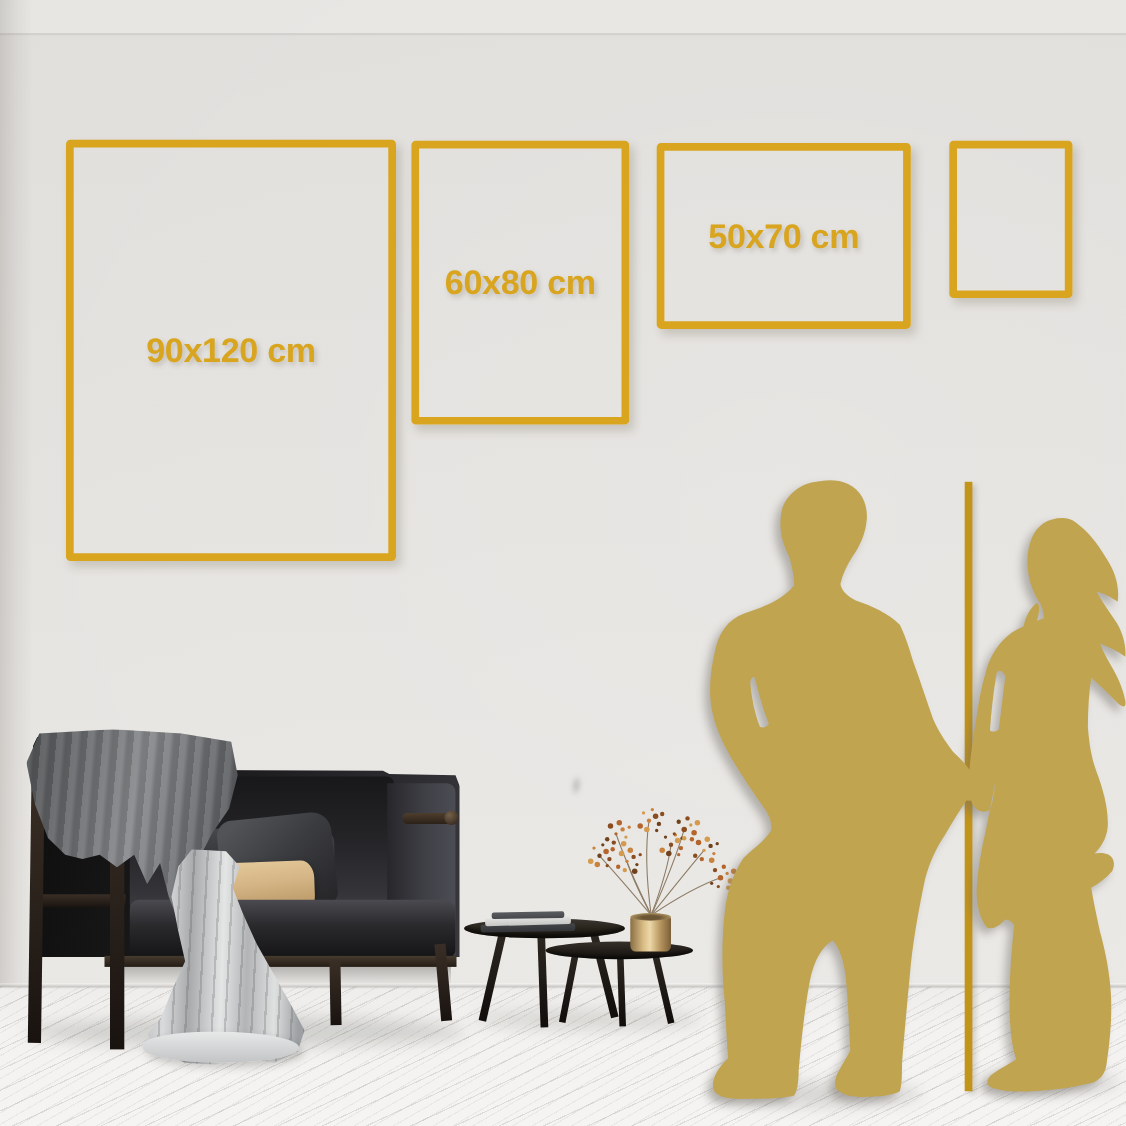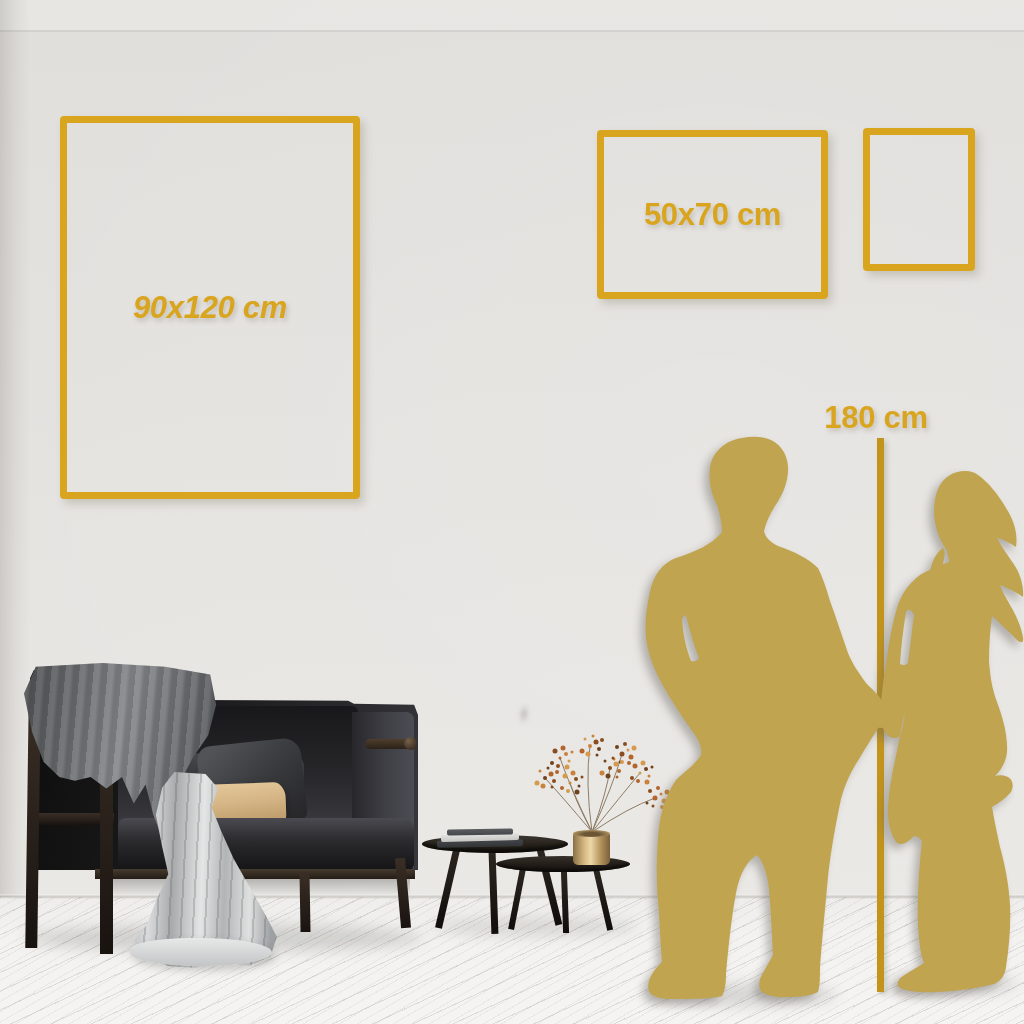--- a/index.html
+++ b/index.html
@@ -97,21 +97,21 @@
   .book-2{left:441px;top:834px;width:78px;height:7px;background:linear-gradient(180deg,#e3e3e2,#c6c6c5);transform:rotate(-1.5deg);}
   .book-3{left:447px;top:829px;width:66px;height:6px;background:linear-gradient(180deg,#5b5c60,#46474b);transform:rotate(-1deg);}
   .vase{left:573px;top:833px;width:37px;height:32px;z-index:7;border-radius:3px 3px 5px 5px;
     background:linear-gradient(90deg,#8a6f45 0%,#d9bc85 32%,#ecd8a8 48%,#b4925c 75%,#7a5f3a 100%);}
   .vase::before{content:"";position:absolute;left:0;top:-3px;width:37px;height:7px;border-radius:50%;
     background:radial-gradient(ellipse at 50% 60%,#6b5535 30%,#a9905e 70%,#c7ab74);}
   #branch-svg{left:510px;top:728px;width:160px;height:140px;z-index:6;}
   
   .frame{border:7px solid var(--gold,#D9A51E);border-radius:4px;z-index:9;
     box-shadow:4px 5px 9px rgba(90,80,55,0.22);display:flex;align-items:center;justify-content:center;}
-  .frame-1{left:60px;top:116px;width:286px;height:369px;font-style:italic;}
+  .frame-1{left:60px;top:127px;width:286px;height:369px;}
   .frame-2{left:374px;top:128px;width:184px;height:244px;}
   .frame-3{left:597px;top:130px;width:217px;height:155px;}
   .frame-4{left:863px;top:128px;width:98px;height:129px;}
   .gold-text{color:var(--gold,#D9A51E);font-weight:800;font-size:31px;letter-spacing:-0.3px;
     text-shadow:2px 3px 5px rgba(90,80,55,0.25);white-space:nowrap;}
   .label-below{left:826px;top:270px;width:172px;text-align:center;z-index:9;}
   .height-label{left:796px;top:400px;width:160px;text-align:center;z-index:9;}
   .height-line{left:877px;top:438px;width:7px;height:554px;background:var(--line-gold,#C3941A);z-index:9;
     box-shadow:3px 3px 5px rgba(90,80,55,0.22);}
   
@@ -249,26 +249,28 @@
       <circle cx="92" cy="45" r="2.5" fill="#c8823b"></circle>
       <circle cx="103" cy="30" r="1.5" fill="#8a4d20"></circle>
       <circle cx="112" cy="34" r="2" fill="#d49a4e"></circle>
       <circle cx="98" cy="48" r="2.5" fill="#70421c"></circle>
       <circle cx="107" cy="49" r="1.5" fill="#b4652c"></circle>
     </svg>
 
   <div class="abs frame frame-1">
     <span class="gold-text">90x120 cm</span>
   </div>
+  <div class="abs frame frame-2">
+    <span class="gold-text">60x80 cm</span>
+  </div>
   <div class="abs frame frame-3">
     <span class="gold-text">50x70 cm</span>
   </div>
   <div class="abs frame frame-4"></div>
 
-  <div class="abs gold-text height-label">180 cm</div>
   <div class="abs height-line"></div>
 
   <svg id="couple-svg" class="abs" viewBox="620 425 410 590">
     <path fill-rule="evenodd" d="
       M742 438 C726 440 712 452 710 468 C708 483 712 495 717 505 C720 514 722 524 722 532
       C712 545 694 552 676 558 C662 563 653 576 650 592 C645 613 644 633 648 649
       C652 666 660 681 669 696 C678 711 688 725 695 735 C700 742 702 749 701 755
       C695 765 685 771 676 780 C667 793 661 810 659 828 C656 855 656 884 659 912
       C660 932 661 950 662 962 C658 966 654 970 651 976 C648 982 647 988 650 993
       C655 998 663 999 673 999 C691 999 711 999 722 996 C725 991 726 983 726 974

